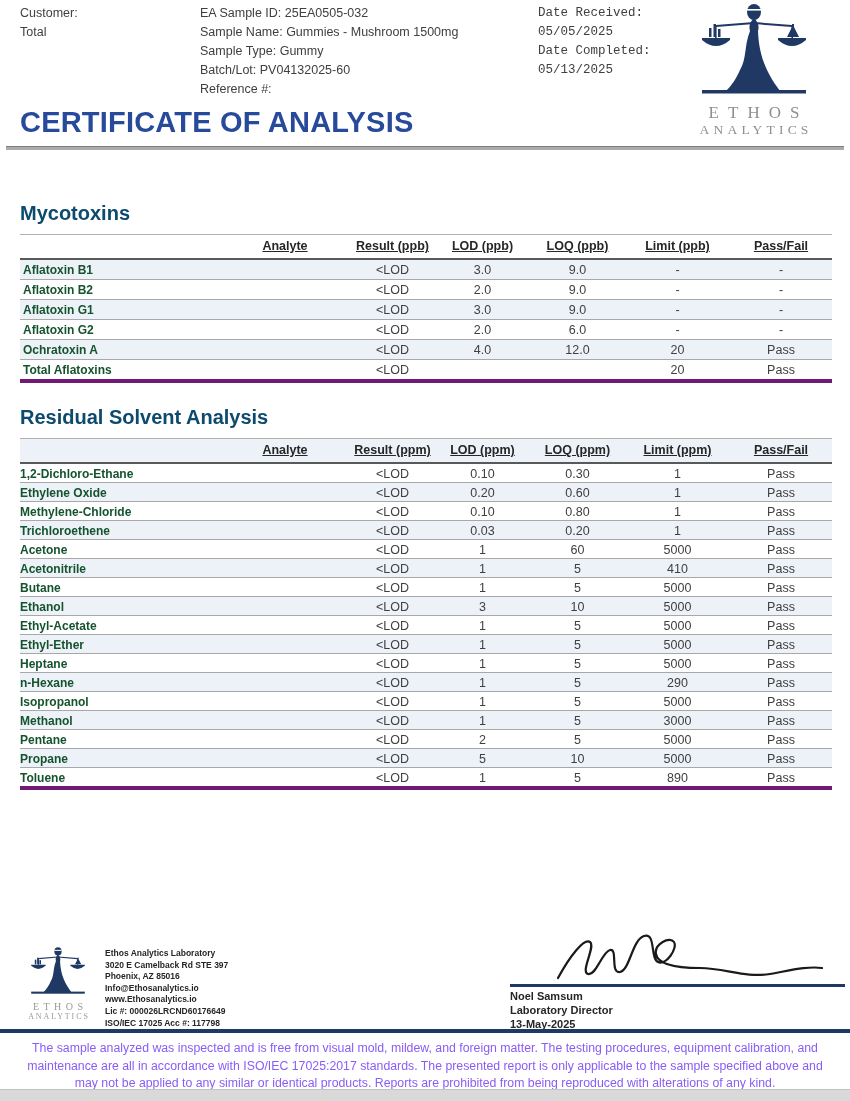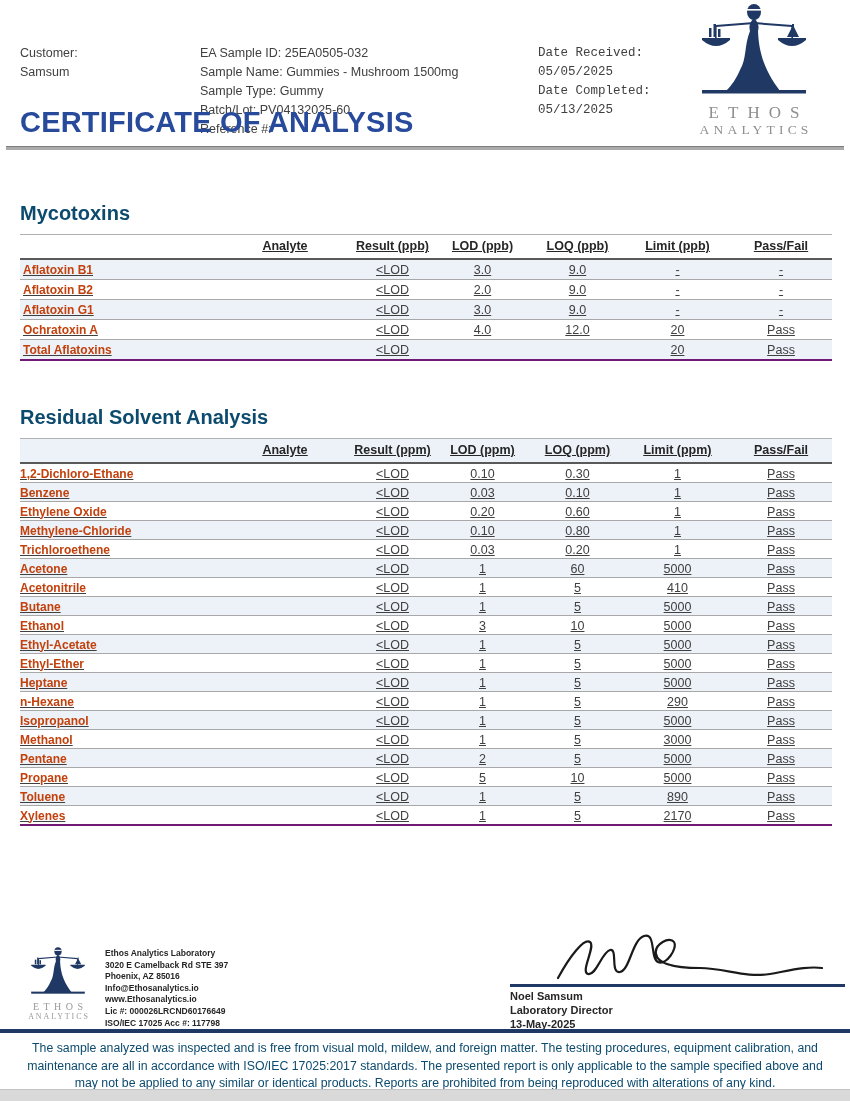--- a/index.html
+++ b/index.html
@@ -1,65 +1,65 @@
 <!DOCTYPE html>
 <html><head>
 <meta charset="utf-8">
 <style>
   html,body{margin:0;padding:0;background:#ffffff;}
   body{width:850px;height:1101px;position:relative;font-family:"Liberation Sans",sans-serif;color:#404040;overflow:hidden;}
 
   .abs{position:absolute;}
 
   
-  .meta{font-size:12.5px;line-height:19px;color:#404040;margin-top:40px;}
+  .meta{font-size:12.5px;line-height:19px;color:#404040;}
   .meta div{white-space:nowrap;}
 
   
   .logo-big{left:684px;top:2px;width:140px;text-align:center;}
   .logo-big .ethos{font-family:"Liberation Serif",serif;color:#8f8f8f;font-size:17px;letter-spacing:9px;margin-right:-9px;line-height:18px;margin-top:2px;}
   .logo-big .analytics{font-family:"Liberation Serif",serif;color:#8f8f8f;font-size:13.5px;letter-spacing:4.2px;margin-right:-4.2px;line-height:15px;}
 
   .page-title{left:20px;top:106px;font-size:29px;font-weight:bold;color:#274A9B;letter-spacing:.2px;}
   .title-rule{left:6px;top:146px;width:838px;height:3px;background:#ababab;border-top:1px solid #7d7d7d;}
 
   .section-heading{font-size:20px;font-weight:bold;color:#0c4a6e;}
 
   
-  table.coa{border-collapse:collapse;table-layout:fixed;width:812px;font-size:12.5px;color:#404040;border-bottom:2px solid #701a75;text-decoration:underline;}
+  table.coa{border-collapse:collapse;table-layout:fixed;width:812px;font-size:12.5px;color:#404040;border-bottom:4px solid #701a75;}
   table.coa thead tr{border-top:1px solid #b0b0b0;border-bottom:2px solid #595959;}
   table.coa th{font-weight:bold;text-decoration:underline;color:#262626;padding:4px 0 5px;text-align:center;font-size:12.5px;}
   table.coa th.analyte-th{text-align:center;padding-left:200px;}
   table.coa td{text-align:center;padding:3px 0 2px;}
   table.coa tbody tr{border-bottom:1.5px solid #a8a8a8;}
   table.coa tbody tr:last-child{border-bottom:none;margin-left:35px;}
-  table.coa td:first-child{text-align:left;font-weight:bold;color:#c2410c;font-size:12px;padding-left:3px;}
+  table.coa td:first-child{text-align:left;font-weight:bold;color:#14532d;font-size:12px;padding-left:3px;}
   #myco-table tbody tr:nth-child(odd){background:#edf1f8;}
   #res-table thead tr{background:#edf1f8;}
   #res-table tbody tr:nth-child(even){background:#edf1f8;}
   #res-table td{padding:2.5px 0 1.5px;}
 
   
   .logo-small{left:14px;top:946px;width:88px;text-align:center;}
   .logo-small .ethos{font-family:"Liberation Serif",serif;color:#9a9a9a;font-size:10px;letter-spacing:4.5px;margin-right:-4.5px;line-height:11px;margin-top:1px;}
   .logo-small .analytics{font-family:"Liberation Serif",serif;color:#9a9a9a;font-size:8px;letter-spacing:1.9px;margin-right:-1.9px;line-height:10px;}
   .lab-info{left:105px;top:948px;font-size:8.5px;font-weight:bold;color:#262626;line-height:11.6px;}
   .sig-svg{left:540px;top:928px;}
   .sig-rule{left:510px;top:984px;width:335px;height:3px;background:#1F3864;}
   .sig-block{left:510px;top:989px;width:335px;text-align:left;font-size:11px;font-weight:bold;color:#262626;line-height:14px;}
   .footer-rule{left:0px;top:1029px;width:850px;height:4px;background:#1F3864;}
-  .disclaimer{left:25px;top:1040px;width:800px;text-align:center;font-size:12.3px;color:#0c4a6e;line-height:17.5px;}
+  .disclaimer{left:25px;top:1040px;width:800px;text-align:center;font-size:12.3px;color:#8b5cf6;line-height:17.5px;}
   .bottom-bar{left:0px;top:1089px;width:850px;height:12px;background:#d9d9d9;border-top:1px solid #c3c3c3;}
 </style>
 </head>
 <body>
 
 <div class="abs meta" style="left:20px;top:4px;">
   <div>Customer:</div>
-  <div>Samsum</div>
+  <div>Total</div>
 </div>
 
 <div class="abs meta" style="left:200px;top:4px;">
     <div>EA Sample ID: 25EA0505-032</div>
     <div>Sample Name: Gummies - Mushroom 1500mg</div>
     <div>Sample Type: Gummy</div>
     <div>Batch/Lot: PV04132025-60</div>
     <div>Reference #:</div>
   </div>
 
@@ -134,20 +134,28 @@
       </tr>
       <tr>
         <td>Aflatoxin G1</td>
         <td>&lt;LOD</td>
         <td>3.0</td>
         <td>9.0</td>
         <td>-</td>
         <td>-</td>
       </tr>
       <tr>
+        <td>Aflatoxin G2</td>
+        <td>&lt;LOD</td>
+        <td>2.0</td>
+        <td>6.0</td>
+        <td>-</td>
+        <td>-</td>
+      </tr>
+      <tr>
         <td>Ochratoxin A</td>
         <td>&lt;LOD</td>
         <td>4.0</td>
         <td>12.0</td>
         <td>20</td>
         <td>Pass</td>
       </tr>
       <tr>
         <td>Total Aflatoxins</td>
         <td>&lt;LOD</td>
@@ -182,28 +190,20 @@
   <tbody>
       <tr>
         <td>1,2-Dichloro-Ethane</td>
         <td>&lt;LOD</td>
         <td>0.10</td>
         <td>0.30</td>
         <td>1</td>
         <td>Pass</td>
       </tr>
       <tr>
-        <td>Benzene</td>
-        <td>&lt;LOD</td>
-        <td>0.03</td>
-        <td>0.10</td>
-        <td>1</td>
-        <td>Pass</td>
-      </tr>
-      <tr>
         <td>Ethylene Oxide</td>
         <td>&lt;LOD</td>
         <td>0.20</td>
         <td>0.60</td>
         <td>1</td>
         <td>Pass</td>
       </tr>
       <tr>
         <td>Methylene-Chloride</td>
         <td>&lt;LOD</td>
@@ -315,28 +315,20 @@
         <td>10</td>
         <td>5000</td>
         <td>Pass</td>
       </tr>
       <tr>
         <td>Toluene</td>
         <td>&lt;LOD</td>
         <td>1</td>
         <td>5</td>
         <td>890</td>
-        <td>Pass</td>
-      </tr>
-      <tr>
-        <td>Xylenes</td>
-        <td>&lt;LOD</td>
-        <td>1</td>
-        <td>5</td>
-        <td>2170</td>
         <td>Pass</td>
       </tr>
     </tbody>
 </table>
 
 <div class="abs logo-small">
   <svg width="66" height="50" viewBox="0 0 128 96">
     <g fill="#1F3864" stroke="none">
       <rect x="12" y="88" width="104" height="4"></rect>
       <ellipse cx="64" cy="10" rx="7" ry="8"></ellipse>

